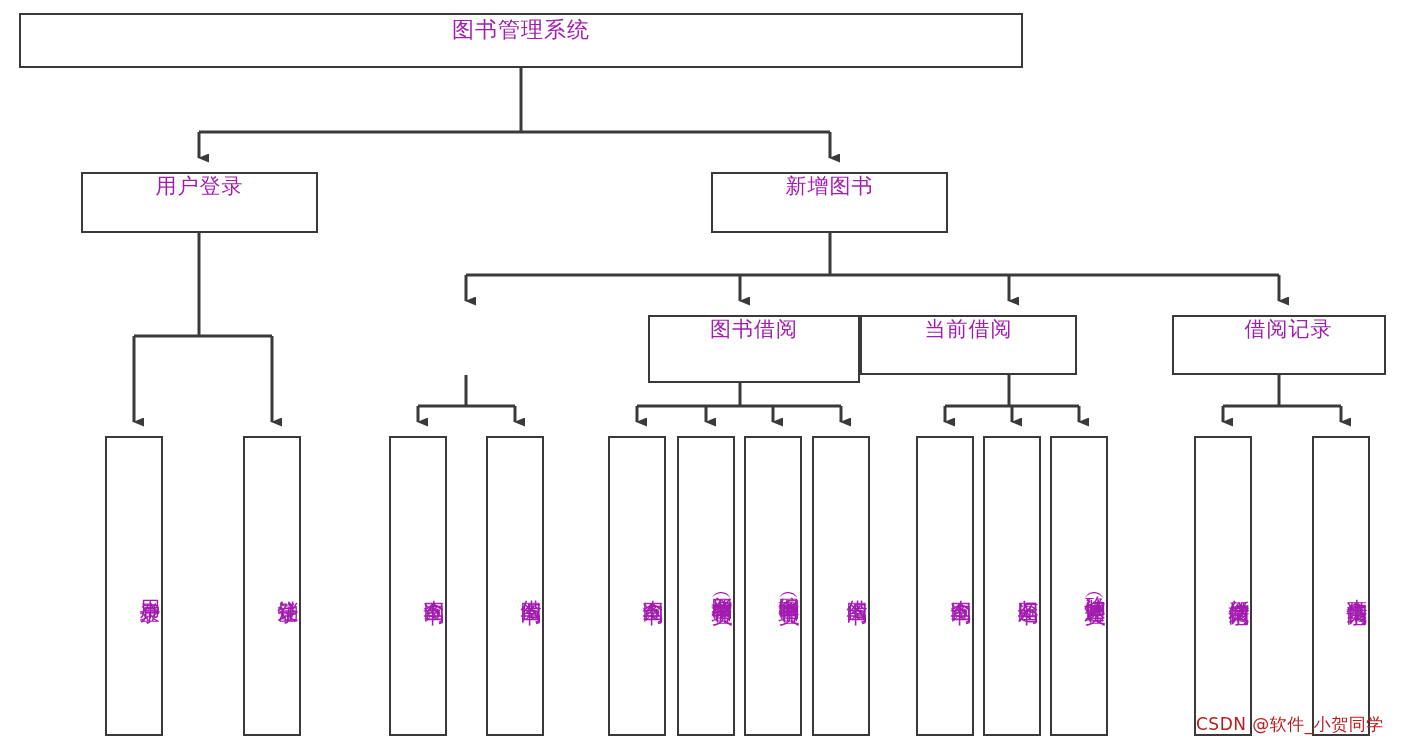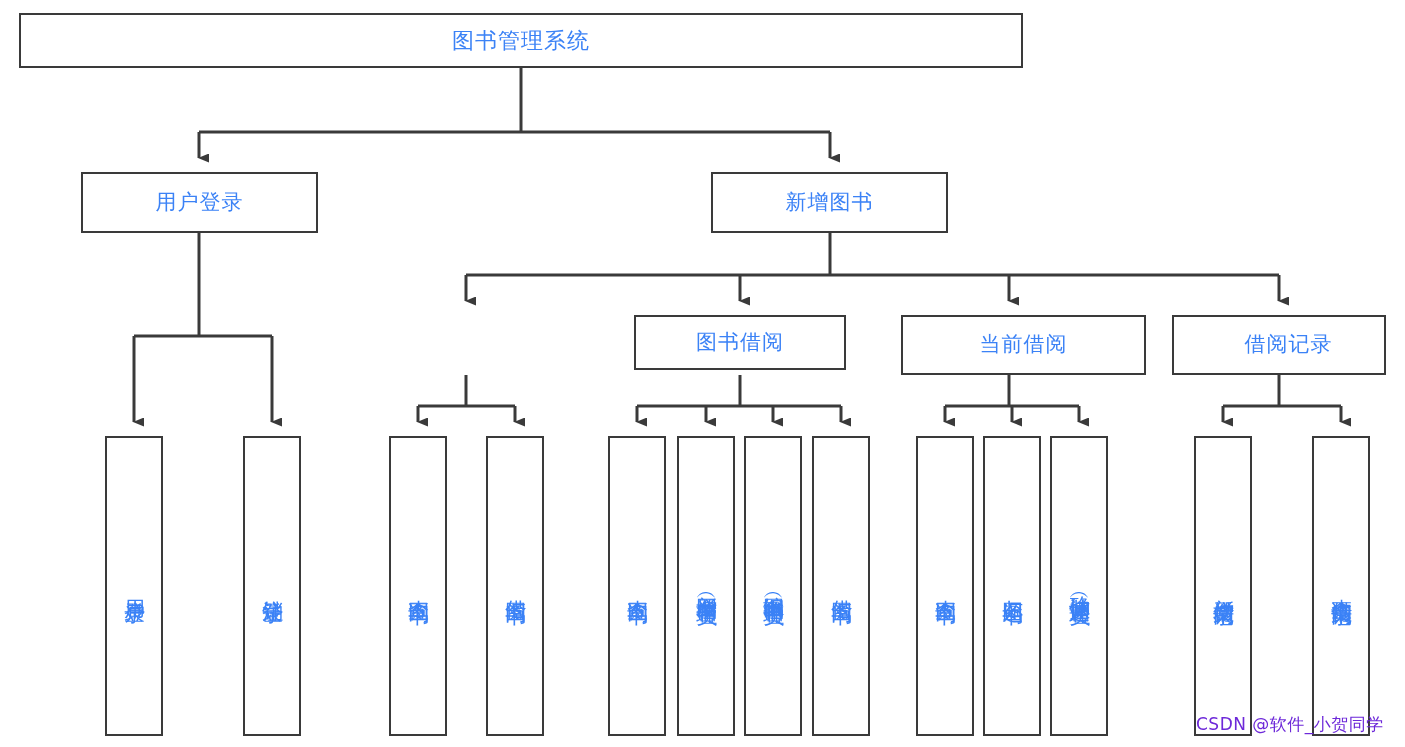--- a/index.html
+++ b/index.html
@@ -25,23 +25,23 @@
     width: 1405px;
     height: 747px;
     pointer-events: none;
   }
   .node {
     position: absolute;
     box-sizing: border-box;
     border: 2px solid #3a3a3a;
     background: #ffffff;
     display: flex;
-    align-items: center;
+    align-items: flex-start;
     justify-content: center;
-    color: #3b82f6;
+    color: #a21caf;
   }
   .node.horiz {
     font-size: 21px;
     line-height: 1.2;
     letter-spacing: 1px;
   }
   .node.root {
     font-size: 22px;
     letter-spacing: 1px;
   }
@@ -55,21 +55,21 @@
   }
   .node.vert > .vlabel {
     writing-mode: vertical-rl;
     text-orientation: upright;
     display: block;
     white-space: nowrap;
   }
   .watermark {
     position: absolute;
     font-size: 17px;
-    color: #6d28d9;
+    color: #b91c1c;
     letter-spacing: 0.5px;
     white-space: nowrap;
     font-family: "DejaVu Sans", "Liberation Sans", sans-serif;
   }
 </style>
 </head>
 <body>
 
 <div id="diagram-root">
 
@@ -127,24 +127,24 @@
     <span>图书管理系统</span>
   </div>
 
   <div class="node horiz" style="left:81px; top:172px; width:237px; height:61px;">
     <span>用户登录</span>
   </div>
   <div class="node horiz" style="left:711px; top:172px; width:237px; height:61px;">
     <span>新增图书</span>
   </div>
 
-  <div class="node horiz" style="left:634px; top:315px; width:212px; height:55px;">
+  <div class="node horiz" style="left:648px; top:315px; width:212px; height:68px;">
     <span>图书借阅</span>
   </div>
-  <div class="node horiz" style="left:901px; top:315px; width:245px; height:60px;">
+  <div class="node horiz" style="left:860px; top:315px; width:217px; height:60px;">
     <span>当前借阅</span>
   </div>
   <div class="node horiz" style="left:1172px; top:315px; width:214px; height:60px;padding-left:19px;">
     <span>借阅记录</span>
   </div>
 
   <div class="node vert" style="left:105px; top:436px; width:58px; height:300px;">
     <span class="vlabel">用户登录</span>
   </div>
   <div class="node vert" style="left:243px; top:436px; width:58px; height:300px;">

